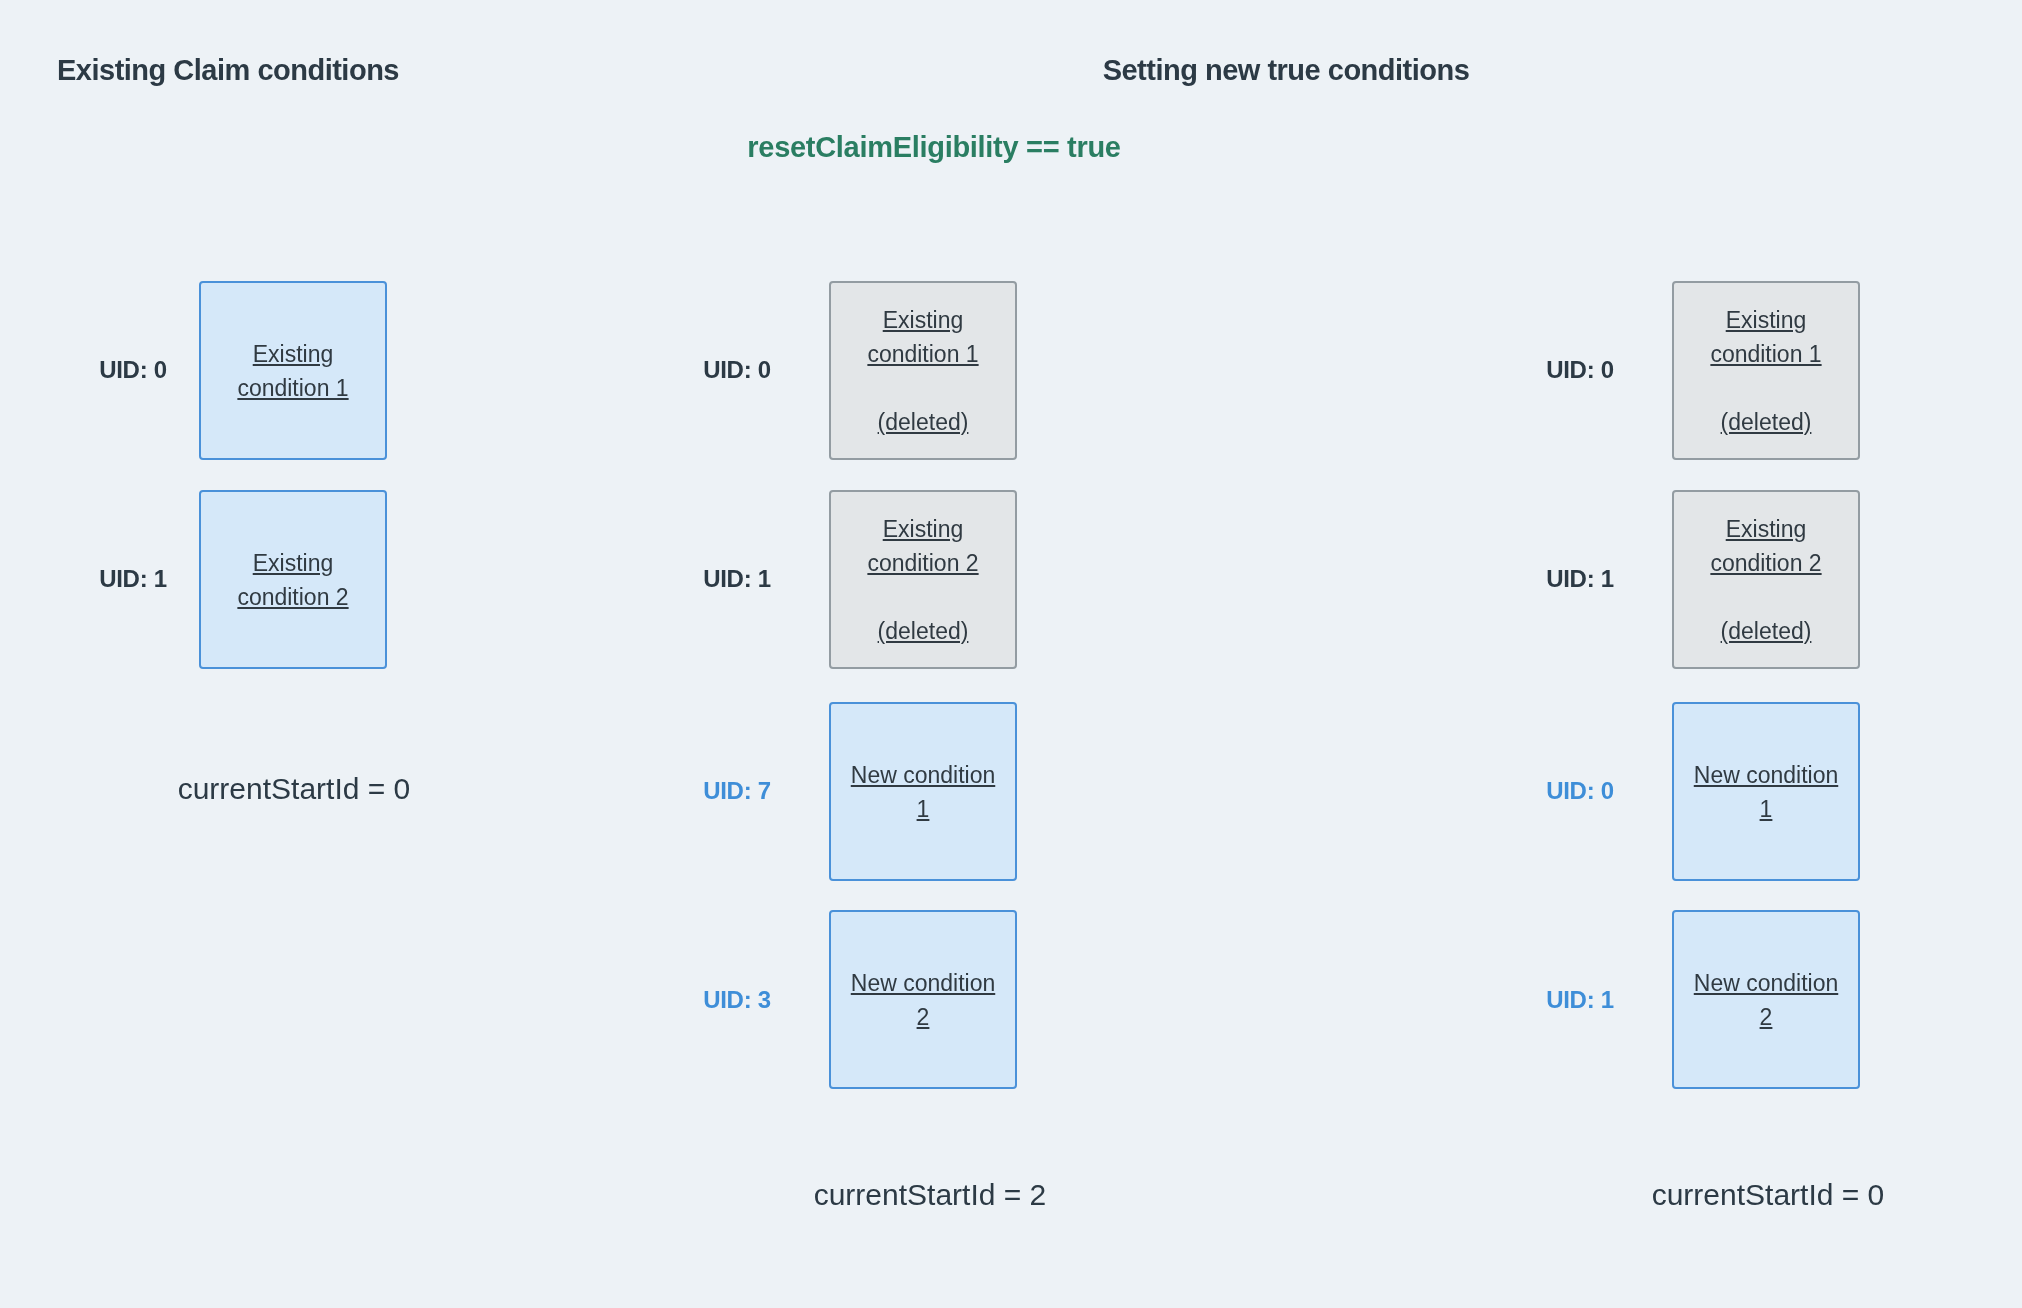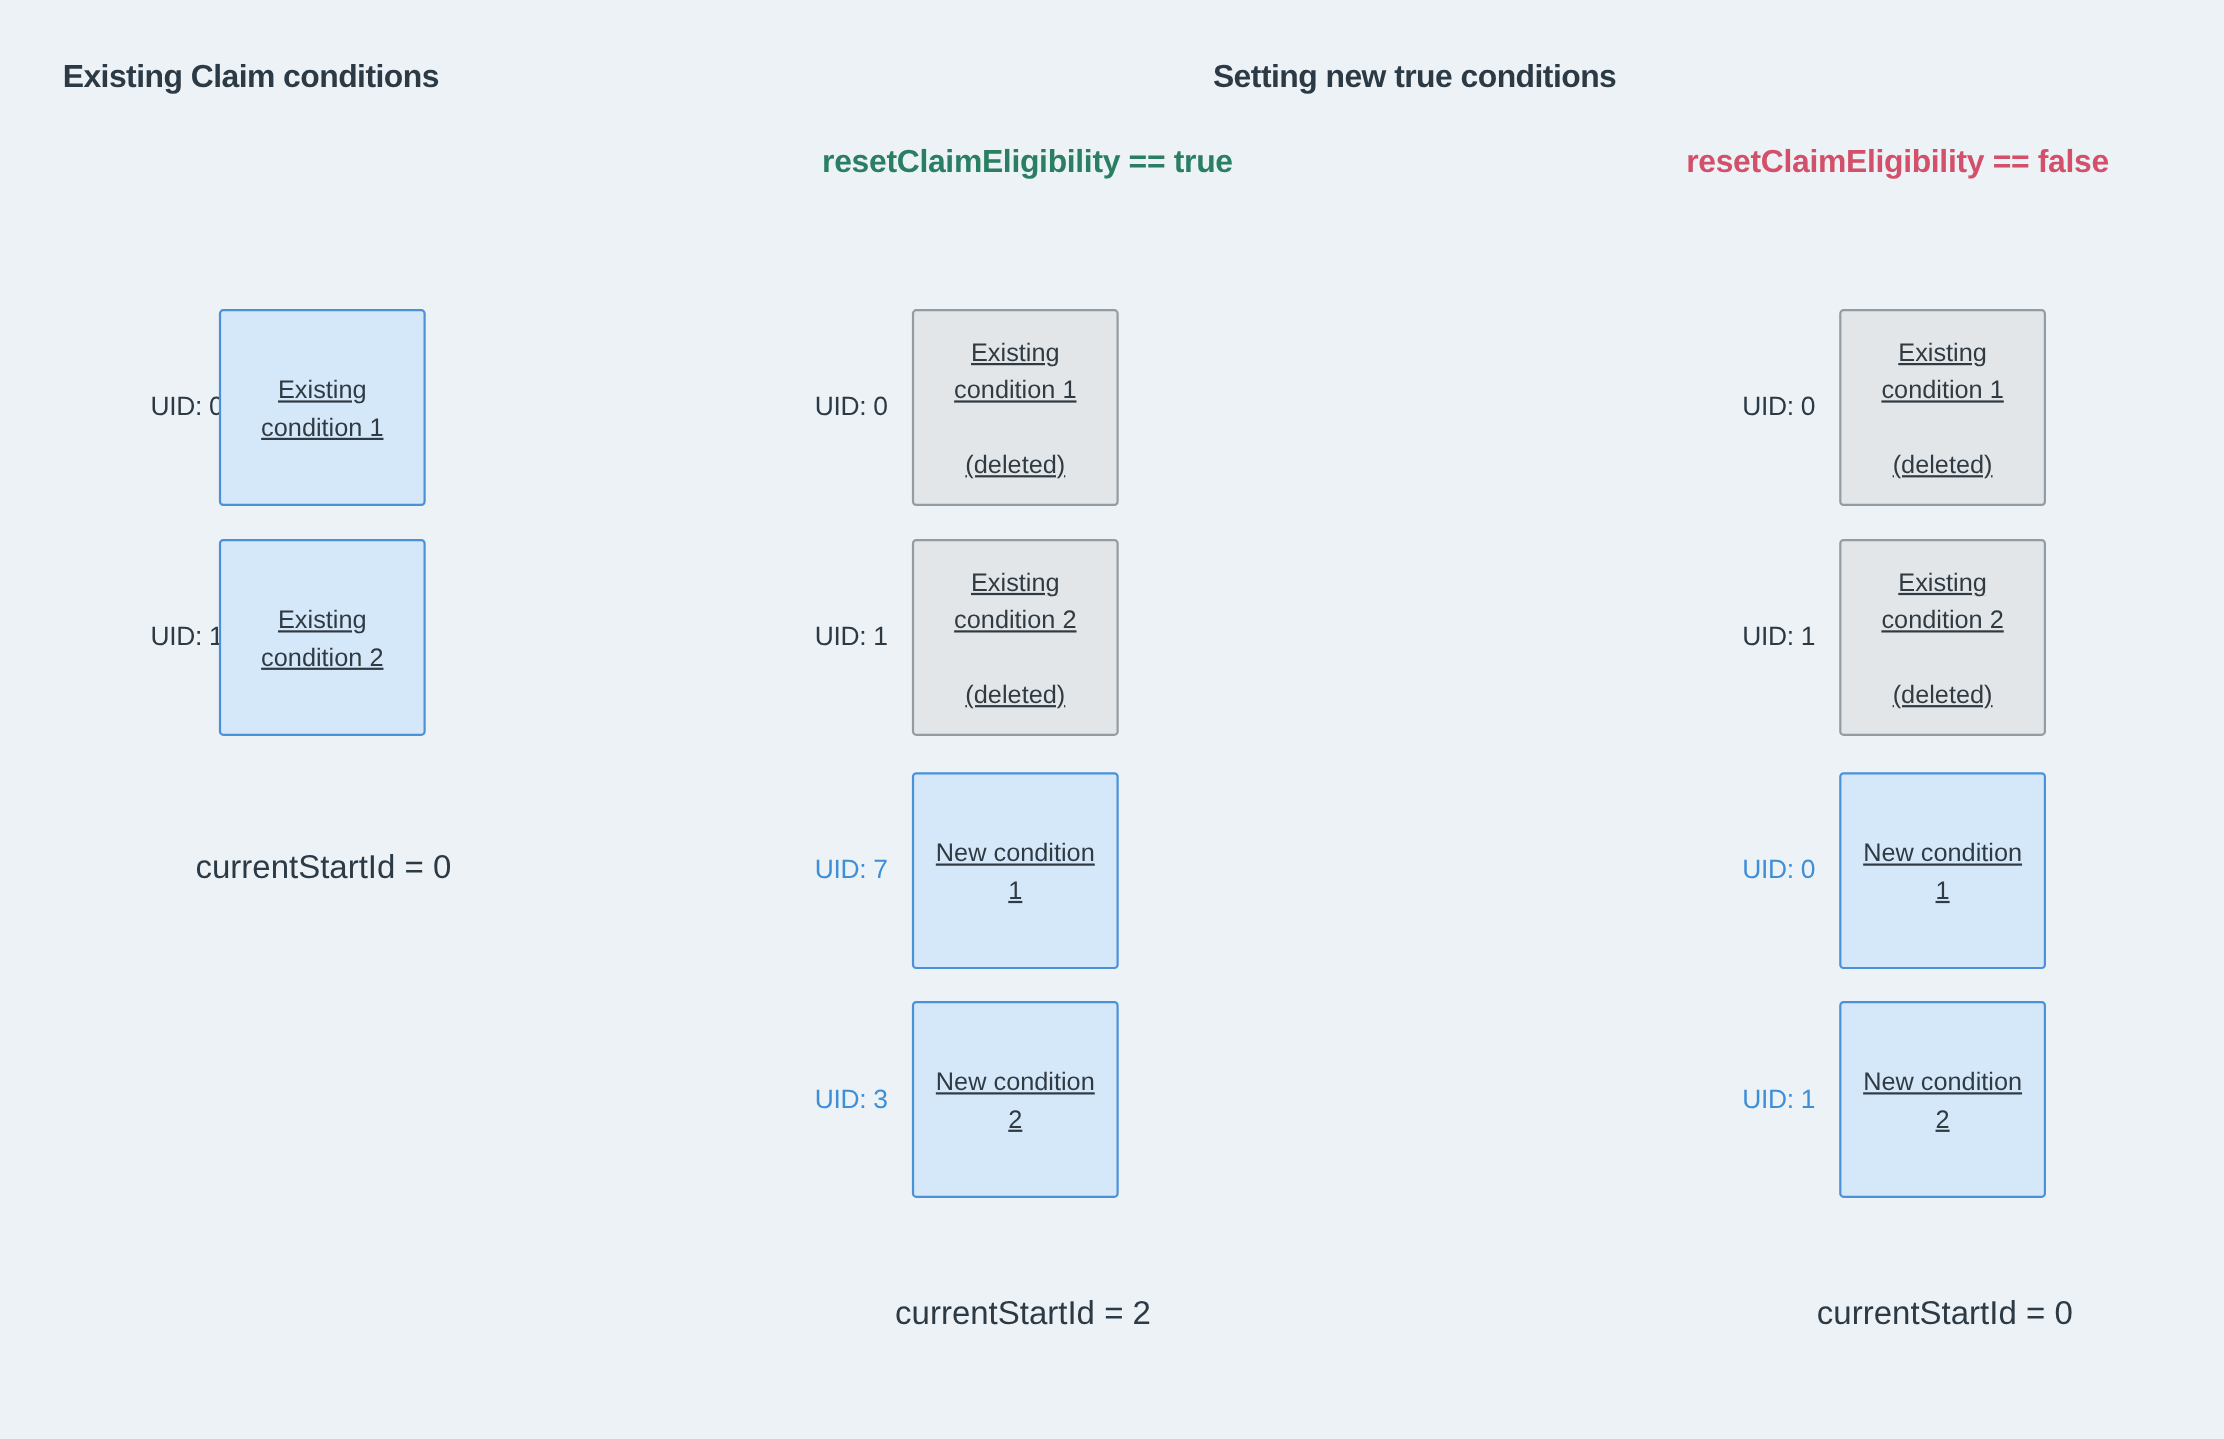--- a/index.html
+++ b/index.html
@@ -36,24 +36,24 @@
     white-space: nowrap;
     transform: translateX(-50%);
     font-weight: bold;
   }
   .scenario.true-label { left: 934px; color: #2a7e62; }
   .scenario.false-label { left: 1725px; color: #d3506a; }
 
   .uid {
     position: absolute;
     width: 140px;
-    text-align: right;
+    text-align: center;
     transform: translateY(-50%);
     font-size: 24px;
-    font-weight: normal;
+    font-weight: bold;
     letter-spacing: -0.3px;
     color: #2c3a45;
     white-space: nowrap;
   }
   .uid.blue { color: #3e8ed8; }
 
   .box {
     position: absolute;
     width: 188px;
     height: 179px;
@@ -88,21 +88,20 @@
 </style>
 </head>
 <body>
 
 <div class="canvas">
 
   <div class="heading left-anchor">Existing Claim conditions</div>
   <div class="heading center-anchor" style="left:1286px">Setting new true conditions</div>
 
   <div class="scenario true-label">resetClaimEligibility == true</div>
-  <div class="scenario false-label">resetClaimEligibility == false</div>
 
   <div class="uid" style="left:63px; top:370px">UID: 0</div>
   <div class="box blue" style="left:199px; top:281px">Existing
 condition 1</div>
 
   <div class="uid" style="left:63px; top:579px">UID: 1</div>
   <div class="box blue" style="left:199px; top:490px">Existing
 condition 2</div>
 
   <div class="footer" style="left:294px; top:772px">currentStartId = 0</div>

